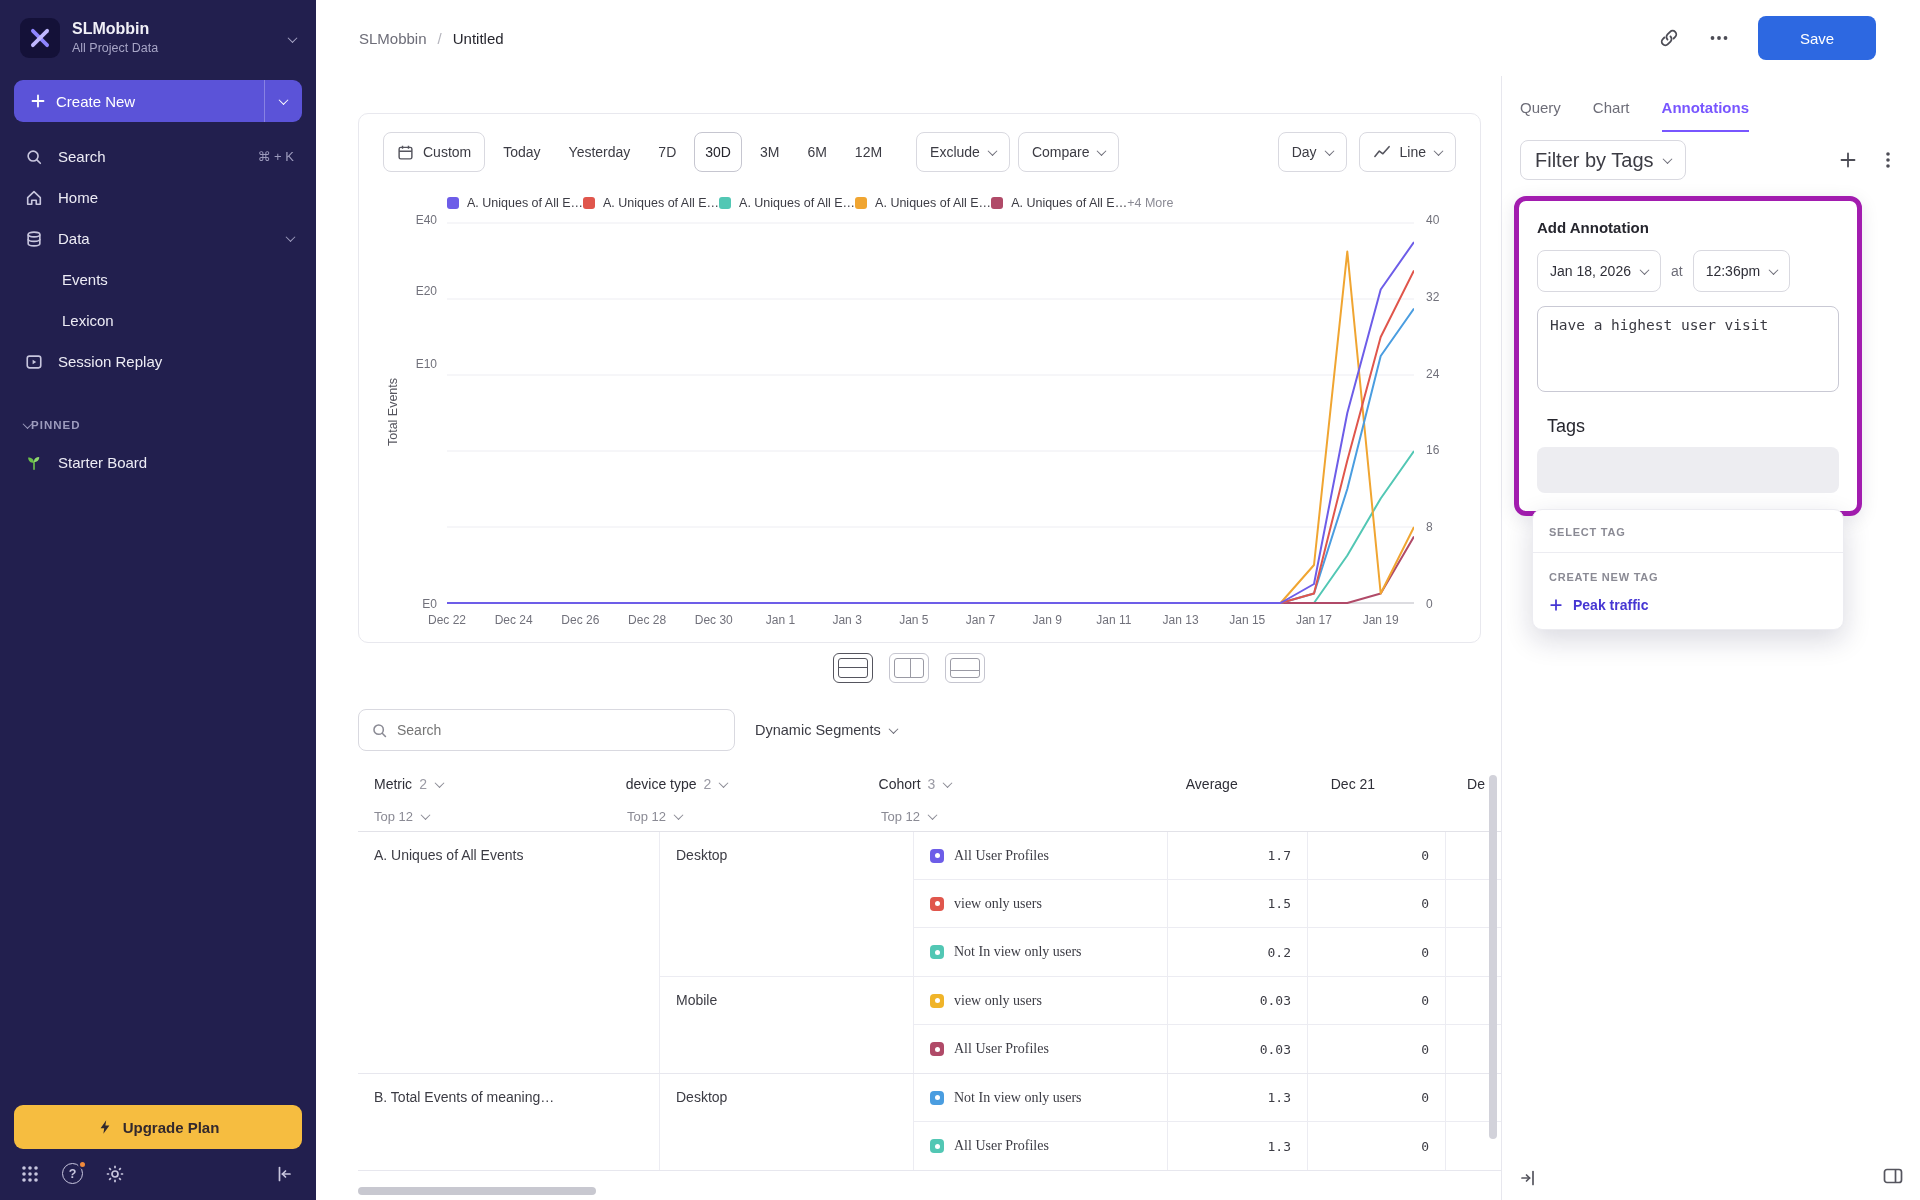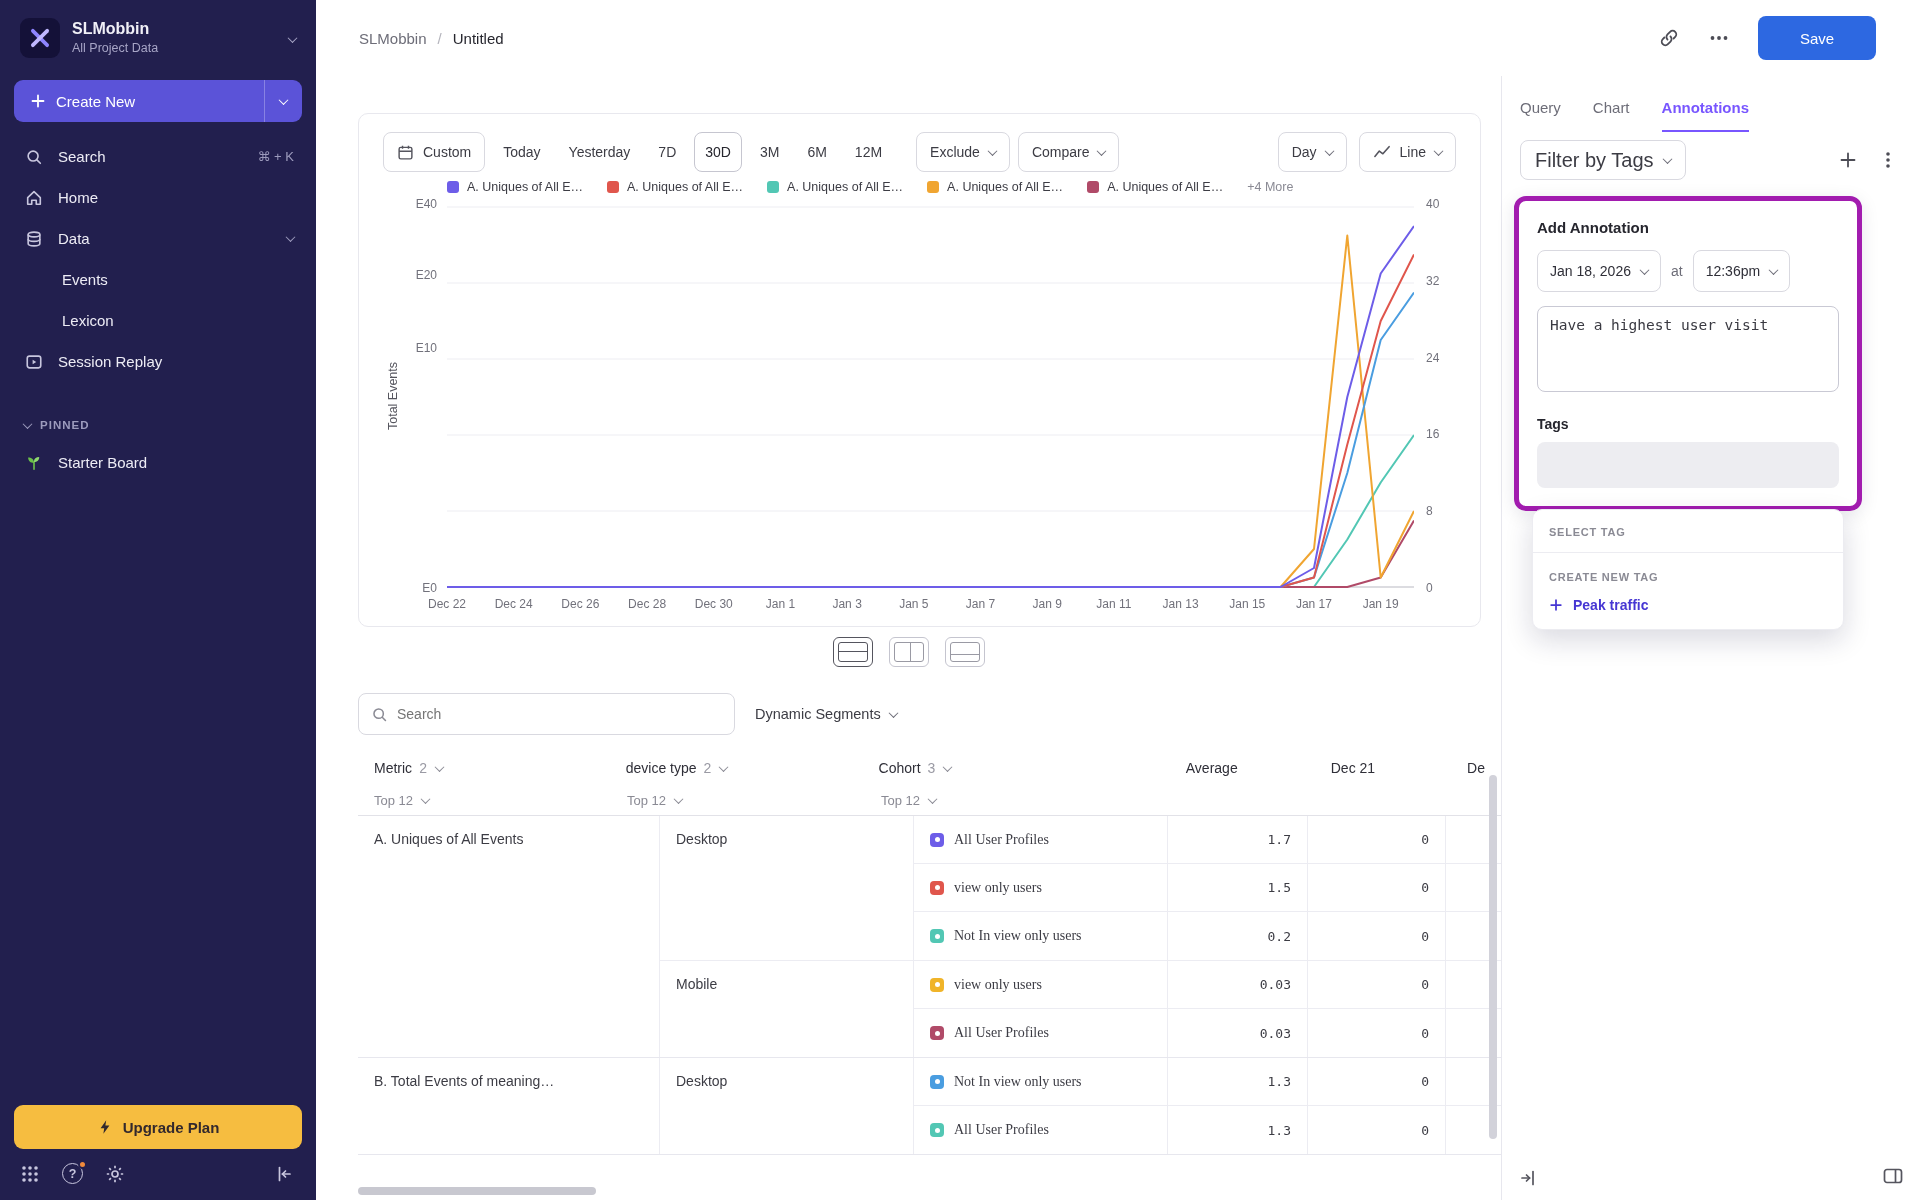--- a/index.html
+++ b/index.html
@@ -17,21 +17,21 @@
 .ws-chev{margin-left:auto;color:#a7a5c6;}
 .chev{display:inline-block;width:7px;height:7px;border-right:1.6px solid currentColor;border-bottom:1.6px solid currentColor;transform:rotate(45deg) translate(-1px,-1px);}
 .create-btn{margin:14px 14px 4px;height:42px;background:#5b53d8;border-radius:9px;display:flex;align-items:center;color:#fff;font-size:15px;font-weight:500;cursor:pointer;padding-left:16px;text-align:center;}
 .create-btn svg{margin-right:10px;}
 .create-chev{margin-left:auto;height:100%;display:flex;align-items:center;padding:0 15px;border-left:1px solid rgba(255,255,255,.28);}
 .nav{padding-top:10px;}
 .nav-item{height:41px;display:flex;align-items:center;gap:14px;padding:0 22px 0 24px;font-size:15px;cursor:pointer;color:#edecf5;}
 .nav-item .nicon{width:20px;display:flex;justify-content:center;color:#c8c6de;}
 .nav-item .right{margin-left:auto;color:#9d9bbd;font-size:13px;display:flex;align-items:center;}
 .nav-sub{padding-left:62px;}
-.pinned-hdr{margin-top:26px;padding:0 24px;display:flex;align-items:center;gap:9px;font-size:11.5px;letter-spacing:.09em;color:#9d9bbd;height:34px;cursor:pointer;font-weight:700;}
+.pinned-hdr{margin-top:26px;padding:0 24px;display:flex;align-items:center;font-size:11.5px;letter-spacing:.09em;color:#9d9bbd;height:34px;cursor:pointer;font-weight:700;}
 .side-spacer{flex:1;}
 .upgrade-btn{margin:10px 14px;height:44px;background:#f6bd40;border-radius:9px;color:#33292d;font-weight:700;font-size:15px;border:none;display:flex;align-items:center;justify-content:center;gap:10px;cursor:pointer;}
 .side-bottom{display:flex;align-items:center;padding:4px 22px 16px 20px;gap:22px;color:#c8c6de;}
 .help-wrap{position:relative;display:flex;}
 .help-dot{position:absolute;top:-3px;right:-4px;width:9px;height:9px;border-radius:50%;background:#f08a3c;border:2px solid #221f4e;}
 .collapse-btn{margin-left:auto;display:flex;}
 
 
 .content{flex:1;display:flex;flex-direction:column;min-width:0;}
 .topbar{height:76px;display:flex;align-items:center;padding:0 44px 0 43px;flex-shrink:0;}
@@ -49,21 +49,21 @@
 .chart-card{margin:37px 20px 0 42px;border:1px solid #e8e8ee;border-radius:10px;padding:18px 24px 12px;flex-shrink:0;}
 .toolbar{display:flex;align-items:center;gap:8px;font-size:14px;color:#3c3c44;}
 .tb-btn{height:40px;display:flex;align-items:center;gap:9px;padding:0 13px;border-radius:8px;cursor:pointer;background:#fff;border:none;font-size:14px;color:#3c3c44;}
 .tb-bordered{border:1px solid #d9d9e0;}
 .tb-preset{padding:0 10px;}
 .tb-active{border:1px solid #c6c6d0;color:#26262e;font-weight:500;}
 .tb-sp{width:8px;}
 .tb-right{margin-left:auto;display:flex;gap:12px;}
 .tb-btn .chev{color:#6d6d78;}
 
-.legend{display:flex;align-items:center;gap:24px;margin:8px 0 0 64px;font-size:12.5px;color:#3c3c44;}
+.legend{display:flex;align-items:center;margin:24px 0 0 64px;font-size:12.5px;color:#3c3c44;}
 .lg-item{display:flex;align-items:center;gap:8px;cursor:pointer;}
 .lg-swatch{width:12px;height:12px;border-radius:3px;}
 .lg-more{color:#8a8a94;cursor:pointer;}
 
 .chart-wrap{display:grid;grid-template-columns:20px 44px 1fr 42px;grid-template-rows:384px 26px;margin-top:10px;}
 .y-title{grid-column:1;grid-row:1;display:flex;align-items:center;justify-content:center;}
 .y-title span{transform:rotate(-90deg);white-space:nowrap;font-size:12.5px;color:#55555e;}
 .axis-col{position:relative;font-size:12px;color:#71717b;}
 .axis-col .ax-lab{position:absolute;transform:translateY(-50%);}
 .left-axis{grid-column:2;grid-row:1;}
@@ -135,21 +135,21 @@
 .filter-btn{height:40px;border:1px solid #d9d9e0;border-radius:8px;background:#fff;display:flex;align-items:center;gap:10px;padding:0 14px;font-size:20px;color:#3c3c44;cursor:pointer;font-family:inherit;}
 .filter-btn .chev{color:#6d6d78;}
 .pf-icons{margin-left:auto;display:flex;gap:20px;color:#4c4c55;}
 .anno-card{margin:16px 0 0 12px;width:348px;border:5px solid #a21caf;border-radius:12px;box-shadow:0 4px 18px rgba(20,20,60,.10);padding:18px;background:#fff;}
 .anno-title{font-size:15px;font-weight:700;color:#26262e;}
 .anno-when{display:flex;align-items:center;gap:10px;margin-top:14px;}
 .dd-btn{height:42px;border:1px solid #d9d9e0;border-radius:8px;background:#fff;display:flex;align-items:center;gap:10px;padding:0 12px;font-size:14px;color:#2f2f38;cursor:pointer;font-family:inherit;}
 .dd-btn .chev{color:#6d6d78;}
 .anno-at{font-size:14px;color:#6d6d78;}
 .anno-text{margin-top:14px;width:100%;height:86px;border:1px solid #c9c9d4;border-radius:8px;padding:10px 12px;font-family:"DejaVu Sans Mono",monospace;font-size:14.5px;color:#3a3a42;resize:none;outline:none;}
-.tags-label{margin-top:20px;font-size:14px;font-weight:700;color:#26262e;}
+.tags-label{margin-top:20px;font-size:18px;font-weight:400;color:#26262e;margin-left:10px;}
 .tags-input{margin-top:10px;width:100%;height:46px;background:#ededf1;border:none;border-radius:8px;outline:none;padding:0 12px;font-size:14px;font-family:inherit;}
 .tag-dd{position:absolute;left:30px;top:433px;width:312px;background:#fff;border-radius:10px;border:1px solid #ececf1;box-shadow:0 10px 28px rgba(20,20,60,.16);z-index:5;}
 .dd-hdr{padding:16px 16px 14px;font-size:11px;letter-spacing:.07em;color:#8a8a94;font-weight:700;}
 .dd-div{border-top:1px solid #ececf1;}
 .dd-hdr2{padding:18px 16px 6px;font-size:11px;letter-spacing:.07em;color:#8a8a94;font-weight:700;}
 .dd-new{display:flex;align-items:center;gap:10px;padding:8px 16px 16px;color:#4636d3;font-size:14px;font-weight:600;cursor:pointer;}
 .panel-corner-left{position:absolute;left:16px;bottom:12px;color:#55555e;cursor:pointer;display:flex;}
 .panel-corner-right{position:absolute;right:16px;bottom:14px;color:#55555e;cursor:pointer;display:flex;}
 svg{display:block;}
 </style>

